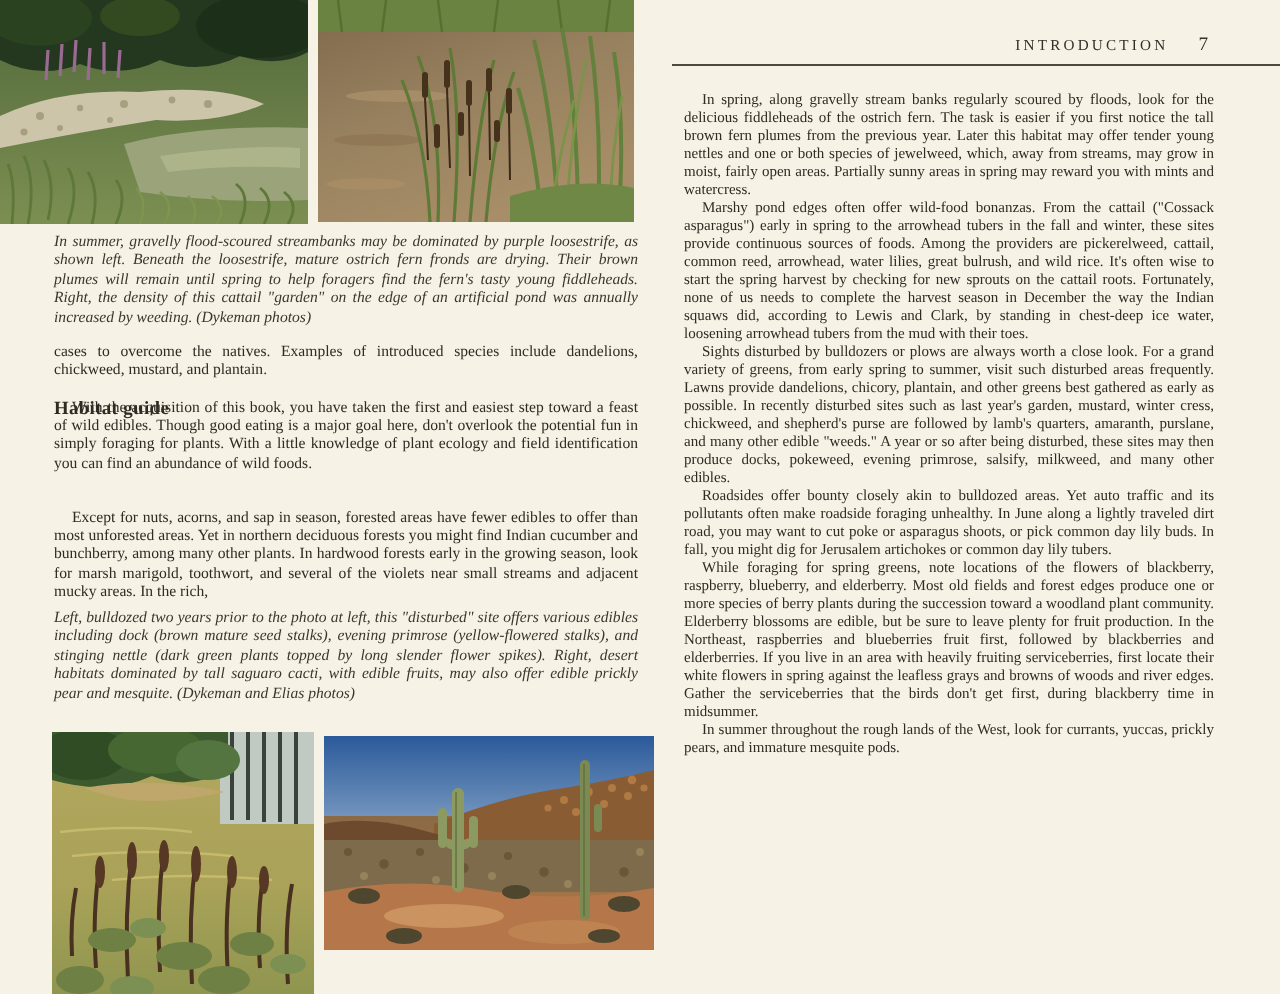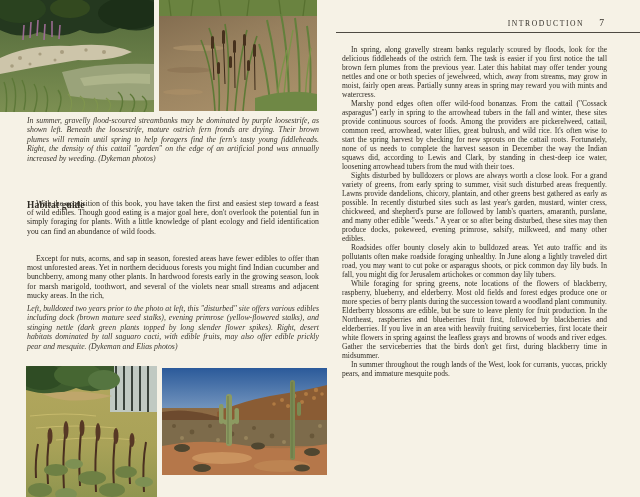--- a/index.html
+++ b/index.html
@@ -192,20 +192,21 @@
         <path d="M124,111 Q126,70 134,30"></path>
           <path d="M146,111 Q146,80 152,48"></path>
           <path d="M116,111 Q120,78 128,50"></path>
       </g>
       <path d="M96,98 Q130,88 158,94 L158,111 L96,111 Z" fill="#6f8845"></path>
     </svg>
   </div>
 
   <p class="caption abs" style="left:27px; top:116px; width:292px;">In summer, gravelly flood-scoured streambanks may be dominated by purple loosestrife, as shown left. Beneath the loosestrife, mature ostrich fern fronds are drying. Their brown plumes will remain until spring to help foragers find the fern's tasty young fiddleheads. Right, the density of this cattail "garden" on the edge of an artificial pond was annually increased by weeding. (Dykeman photos)</p>
 
+  <p class="lbody abs" style="left:27px; top:171px; width:292px;">cases to overcome the natives. Examples of introduced species include dandelions, chickweed, mustard, and plantain.</p>
 
   <h3 class="heading abs" style="left:27px; top:200px;text-align:center;">Habitat guide</h3>
 
   <p class="lbody indent abs" style="left:27px; top:199px; width:292px;">With the acquisition of this book, you have taken the first and easiest step toward a feast of wild edibles. Though good eating is a major goal here, don't overlook the potential fun in simply foraging for plants. With a little knowledge of plant ecology and field identification you can find an abundance of wild foods.</p>
 
   <p class="lbody indent abs" style="left:27px; top:254px; width:292px;">Except for nuts, acorns, and sap in season, forested areas have fewer edibles to offer than most unforested areas. Yet in northern deciduous forests you might find Indian cucumber and bunchberry, among many other plants. In hardwood forests early in the growing season, look for marsh marigold, toothwort, and several of the violets near small streams and adjacent mucky areas. In the rich,</p>
 
   <p class="caption abs" style="left:27px; top:304px; width:292px;">Left, bulldozed two years prior to the photo at left, this "disturbed" site offers various edibles including dock (brown mature seed stalks), evening primrose (yellow-flowered stalks), and stinging nettle (dark green plants topped by long slender flower spikes). Right, desert habitats dominated by tall saguaro cacti, with edible fruits, may also offer edible prickly pear and mesquite. (Dykeman and Elias photos)</p>
 
   <div class="photo" style="left:26px; top:366px; width:131px; height:131px;">

